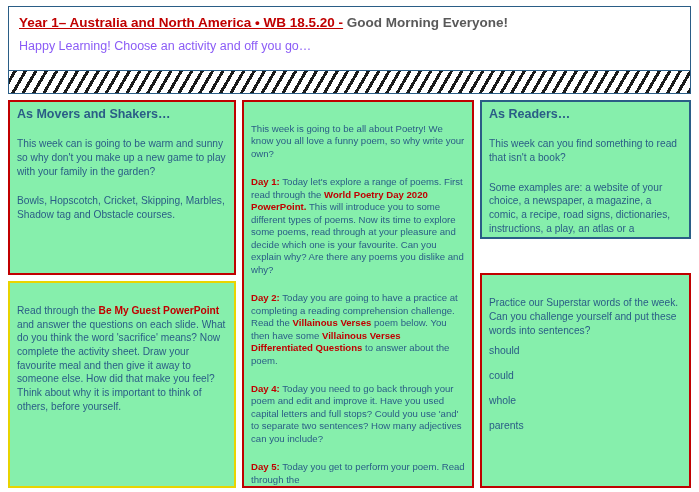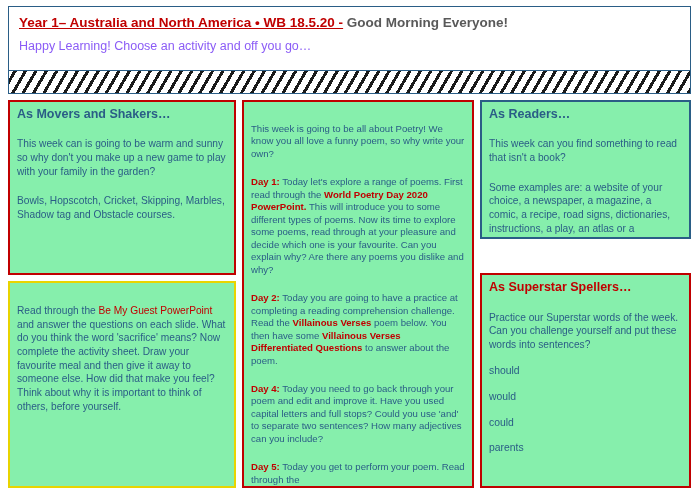--- a/index.html
+++ b/index.html
@@ -104,39 +104,39 @@
   }
   .box p:last-child { margin-bottom: 0; }
 
   
   .box-movers   { border-color: #c00000; }
   .box-movers h2, .box-movers p { color: #2a5d86; }
   .box-movers { height: 175px; }
 
   .box-re       { border-color: #e8d400; height: 207px; }
   .box-re h2, .box-re p { color: #2a5d86; }
-  .box-re .hl { color: #c00000; font-weight: normal; }
+  .box-re .hl { color: #c00000; font-weight: bold; }
 
   .box-writers  { border-color: #c00000; height: 388px; }
   .box-writers h2 { color: #2a5d86; }
   .box-writers p  { color: #2a5d86; font-size: 9.6px; line-height: 1.3; margin-bottom: 6px;}
   .box-writers .day { color: #c00000; font-weight: bold; }
   .box-writers .red { color: #c00000; font-weight: bold; }
 
   .box-readers  { border-color: #2a5d86; height: 150px; }
   .box-readers h2, .box-readers p { color: #2a5d86; }
 
   .box-spellers { border-color: #c00000; height: 232px; }
   .box-spellers h2 { color: #c00000; }
   .box-spellers p  { color: #2a5d86; }
   .box-spellers .q { font-weight: normal; color: #2a5d86; }
   .box-spellers .word {
     font-size: 10.4px;
     color: #2a5d86;
-    margin: 12px 0 11px 0;
+    margin: 4px 0 11px 0;
   }
 </style>
 </head>
 <body>
 
 <div class="page">
 
   <div class="header">
     <div class="header-title">
       <span class="u">Year 1– Australia and North America • WB 18.5.20 -</span><span class="grey"> Good Morning Everyone!</span>
@@ -178,24 +178,23 @@
 
     <div class="col col-right">
 
       <div class="box box-readers">
         <h2>As Readers…</h2>
         <p>This week can you find something to read that isn't a book?</p>
         <p>Some examples are: a website of your choice, a newspaper, a magazine, a comic, a recipe, road signs, dictionaries, instructions, a play, an atlas or a catalogue.</p>
       </div>
 
       <div class="box box-spellers">
-        <h2>As Superstar Spellers…</h2>
         <p class="q">Practice our Superstar words of the week. Can you challenge yourself and  put these words into sentences?</p>
         <p class="word">should</p>
-        <p class="word">would</p>
         <p class="word">could</p>
+        <p class="word">whole</p>
         <p class="word">parents</p>
       </div>
 
     </div>
 
   </div>
 </div>
 
 </body></html>

